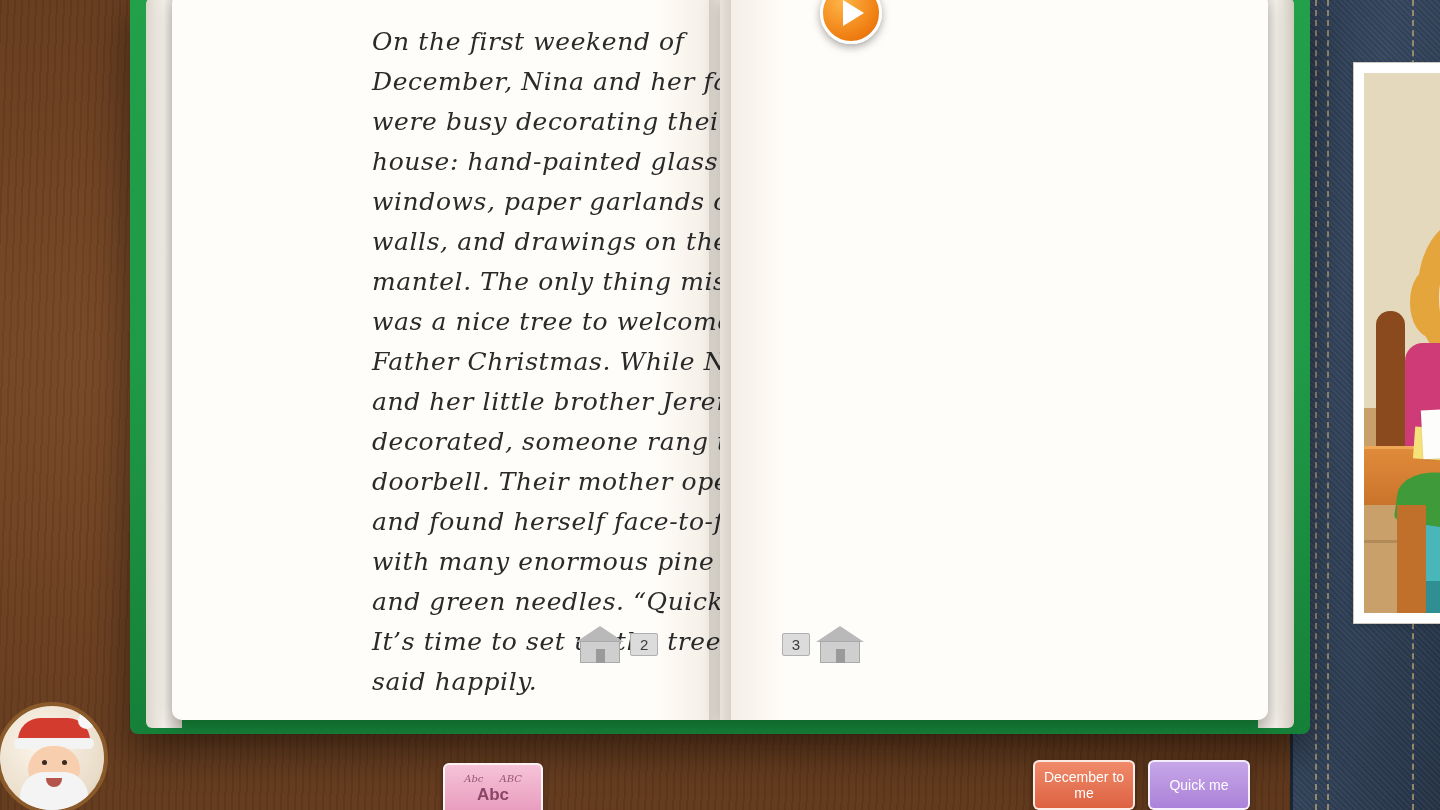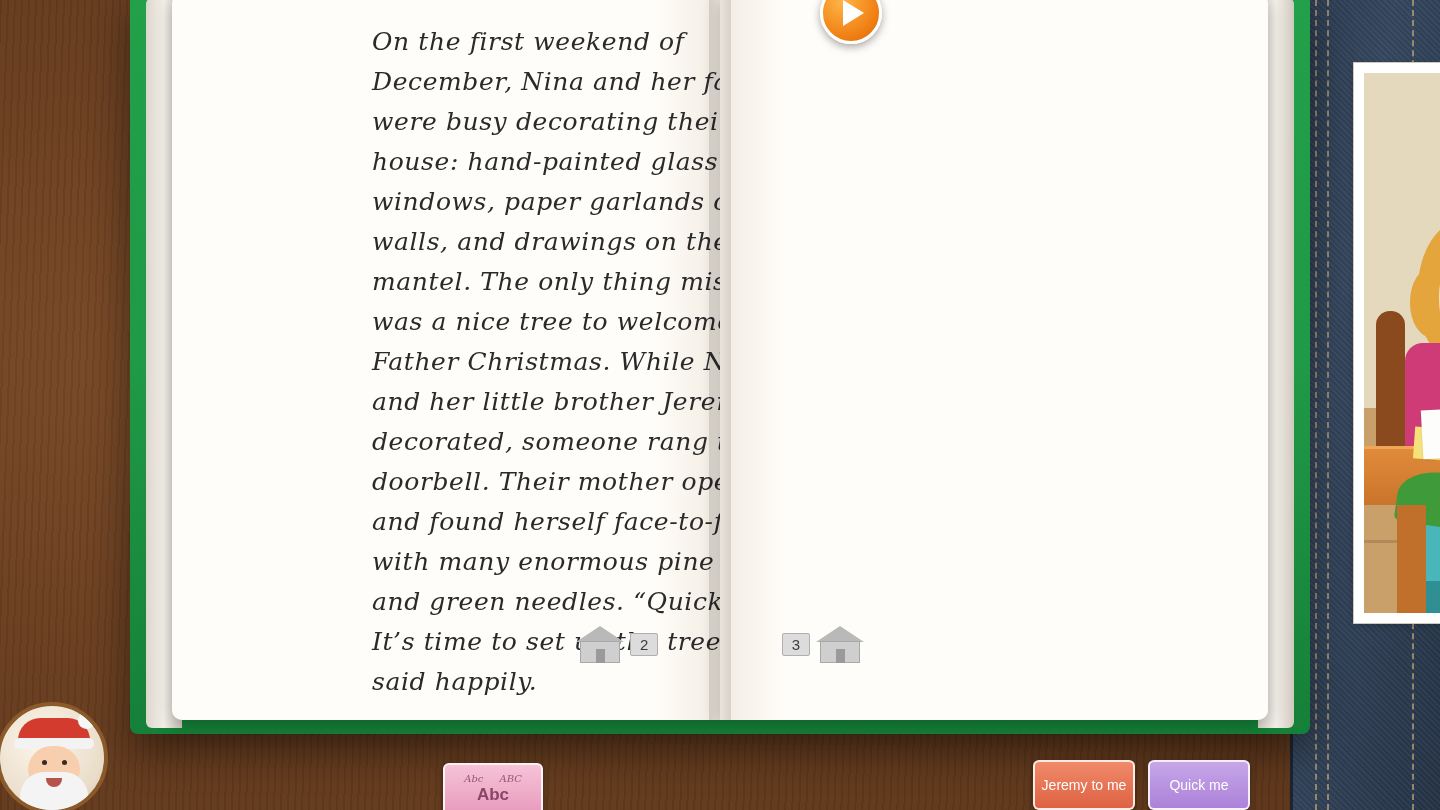--- a/index.html
+++ b/index.html
@@ -420,21 +420,21 @@
 
   <div class="btn btn-abc">
     <div class="abc-top">
       <span>Abc</span>
       <span>ABC</span>
     </div>
     <div class="abc-main">Abc</div>
   </div>
 
   <div class="btn btn-explain">
-    <span>Jeremy to me</span>
+    <span>December to me</span>
   </div>
 
   <div class="btn btn-show">
     <span>Quick me</span>
   </div>
 
   <div class="santa">
     <div class="hat"></div>
     <div class="hat-ball"></div>
     <div class="hat-brim"></div>

